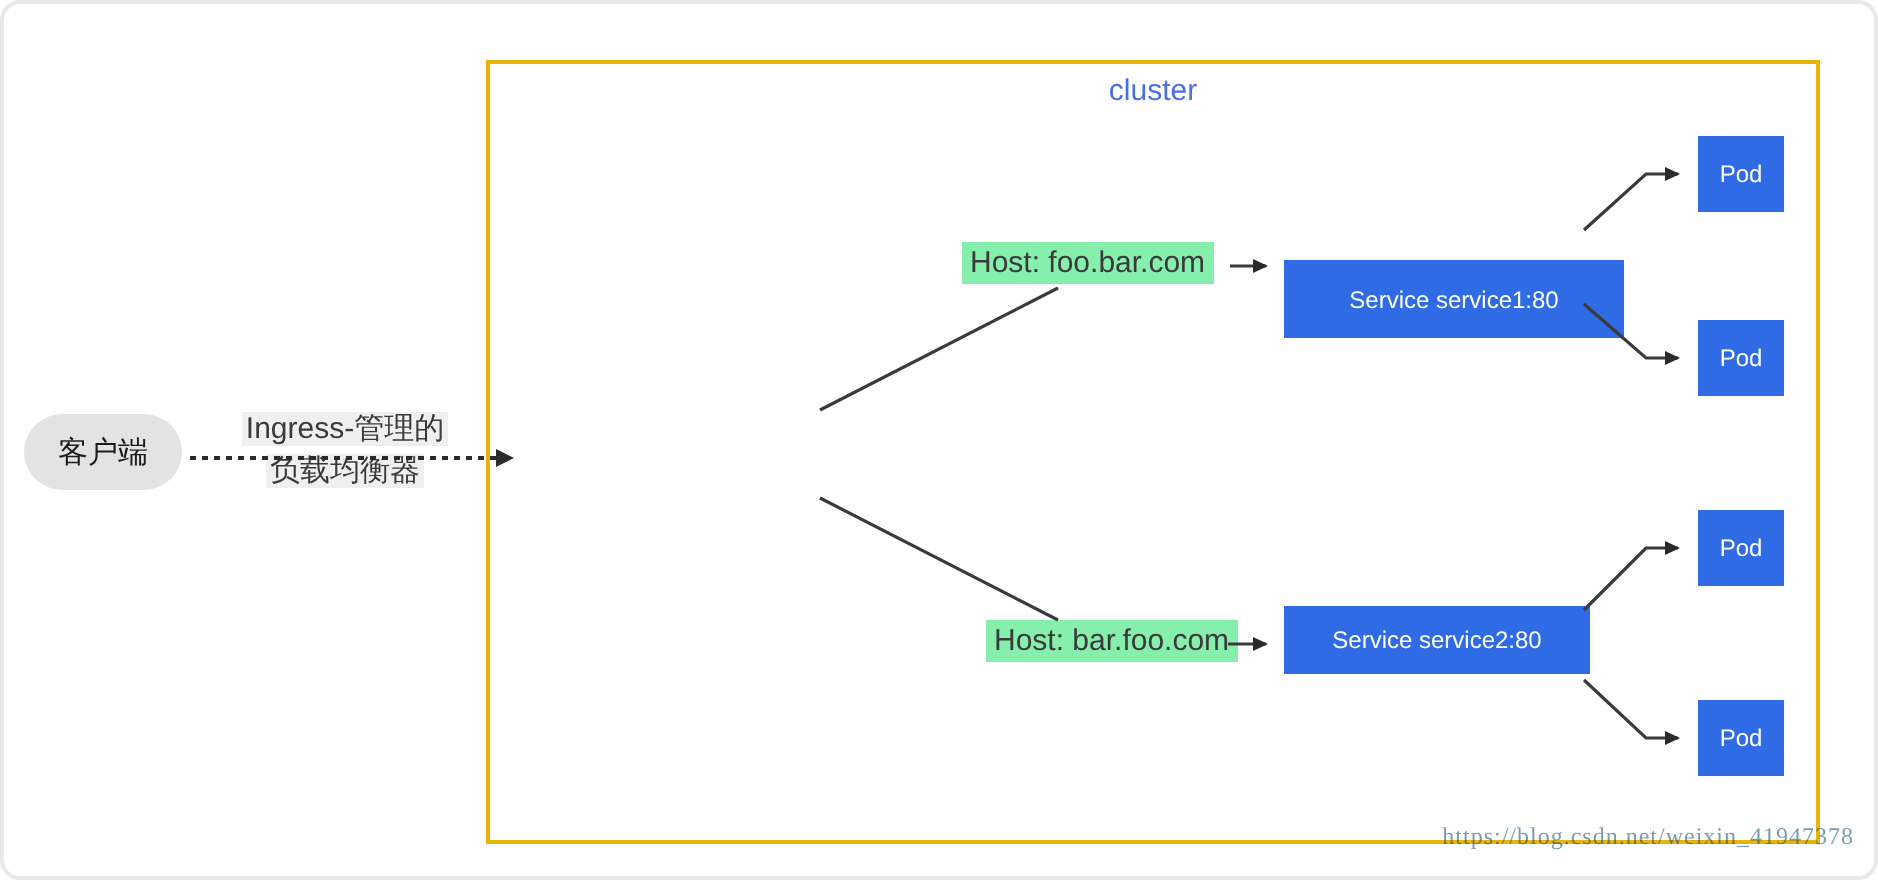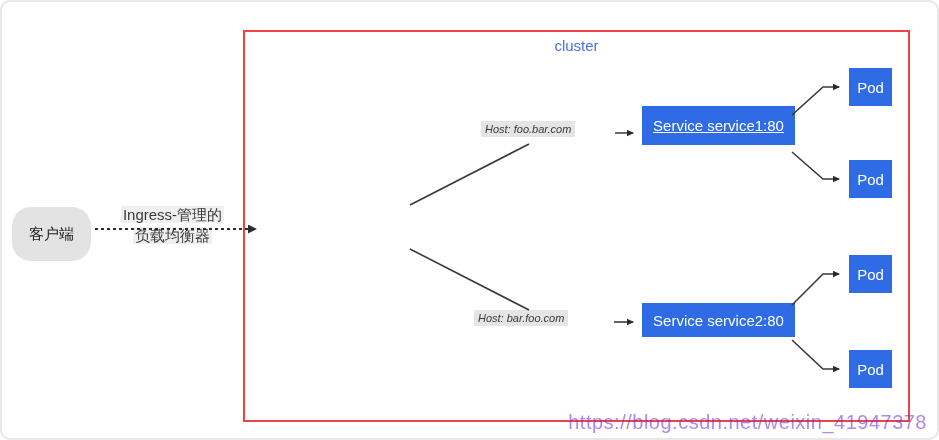--- a/index.html
+++ b/index.html
@@ -14,37 +14,37 @@
     overflow: hidden;
     font-family: "Liberation Sans", "DejaVu Sans", sans-serif;
     color: #2b2b2b;
   }
   .abs { position: absolute; }
 
   
   .cluster-frame {
     left: 241px; top: 28px;
     width: 667px; height: 392px;
-    border: 2px solid #ef4444;
+    border: 2px solid #eab308;
     box-sizing: border-box;
     z-index: 1;
   }
   .cluster-label {
     position: absolute;
     top: 5px; left: 0;
     width: 100%;
     text-align: center;
     color: #4a6ee5;
     font-size: 15px;
   }
 
   
   .client-pill {
     left: 10px; top: 205px;
-    width: 79px; height: 54px;
+    width: 79px; height: 38px;
     background: #e3e3e3;
     border-radius: 19px;
     display: flex; align-items: center; justify-content: center;
     font-size: 15px;
     color: #1c1c1c;
     z-index: 2;
   }
 
   
   .lb-label {
@@ -56,63 +56,63 @@
     color: #3a3a3a;
     z-index: 2;
   }
   .lb-label span { background: #efefef; padding: 0 2px; }
 
   
   .blue-box {
     background: #2e6be4;
     color: #ffffff;
     display: flex; align-items: center; justify-content: center;
-    font-size: 15px;
+    font-size: 12px;
     z-index: 3;
     box-sizing: border-box;
   }
   .ingress-box  { left: 267px; top: 206px; width: 188px; height: 38px; }
-  .service1-box { left: 640px; top: 104px; width: 153px; height: 39px; text-decoration: underline; }
+  .service1-box { left: 640px; top: 128px; width: 170px; height: 39px; }
   .service2-box { left: 640px; top: 301px; width: 153px; height: 34px; }
   .pod-box      { left: 847px; width: 43px; height: 38px; }
   .pod-1 { top: 66px; }
   .pod-2 { top: 158px; }
   .pod-3 { top: 253px; }
   .pod-4 { top: 348px; }
 
   
   .host-label {
-    background: #e5e5e5;
+    background: #86efac;
     color: #3a3a3a;
-    font-size: 11px;
+    font-size: 15px;
     padding: 2px 4px;
     z-index: 3;
-    font-style: italic;
   }
   .host-1 { left: 479px; top: 119px; }
-  .host-2 { left: 472px; top: 308px; }
+  .host-2 { left: 491px; top: 308px; }
 
   
   #connectors {
     position: absolute;
     left: 0; top: 0;
     width: 939px; height: 440px;
     z-index: 4;
     pointer-events: none;
   }
 
   
   .watermark {
     right: 10px; top: 409px;
-    font-size: 20px;
-    color: #6d28d9;
+    font-size: 12px;
+    color: #0c4a6e;
     opacity: 0.55;
     letter-spacing: 0.5px;
     z-index: 5;
     white-space: nowrap;
+    font-family: Liberation Serif, serif;
   }
 </style>
 </head>
 <body>
 
 <div id="stage">
 
   <div class="abs cluster-frame">
     <div class="cluster-label">cluster</div>
   </div>

